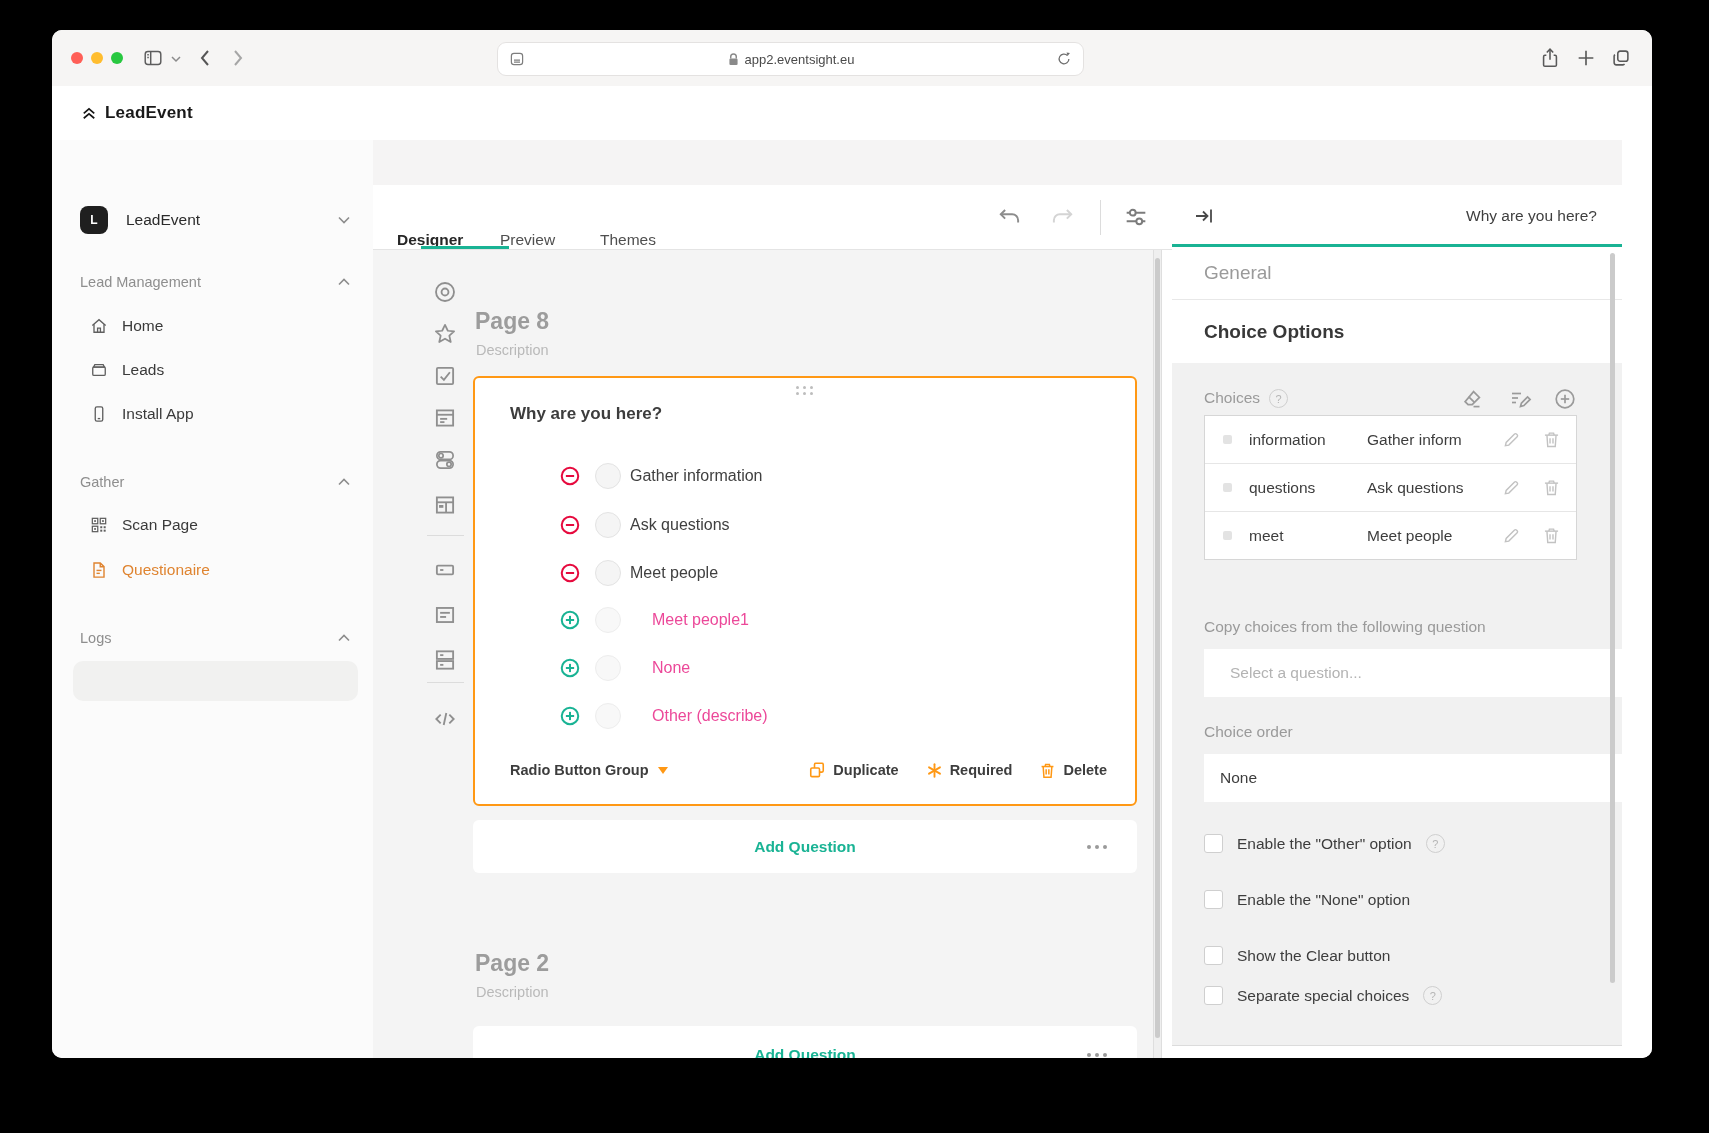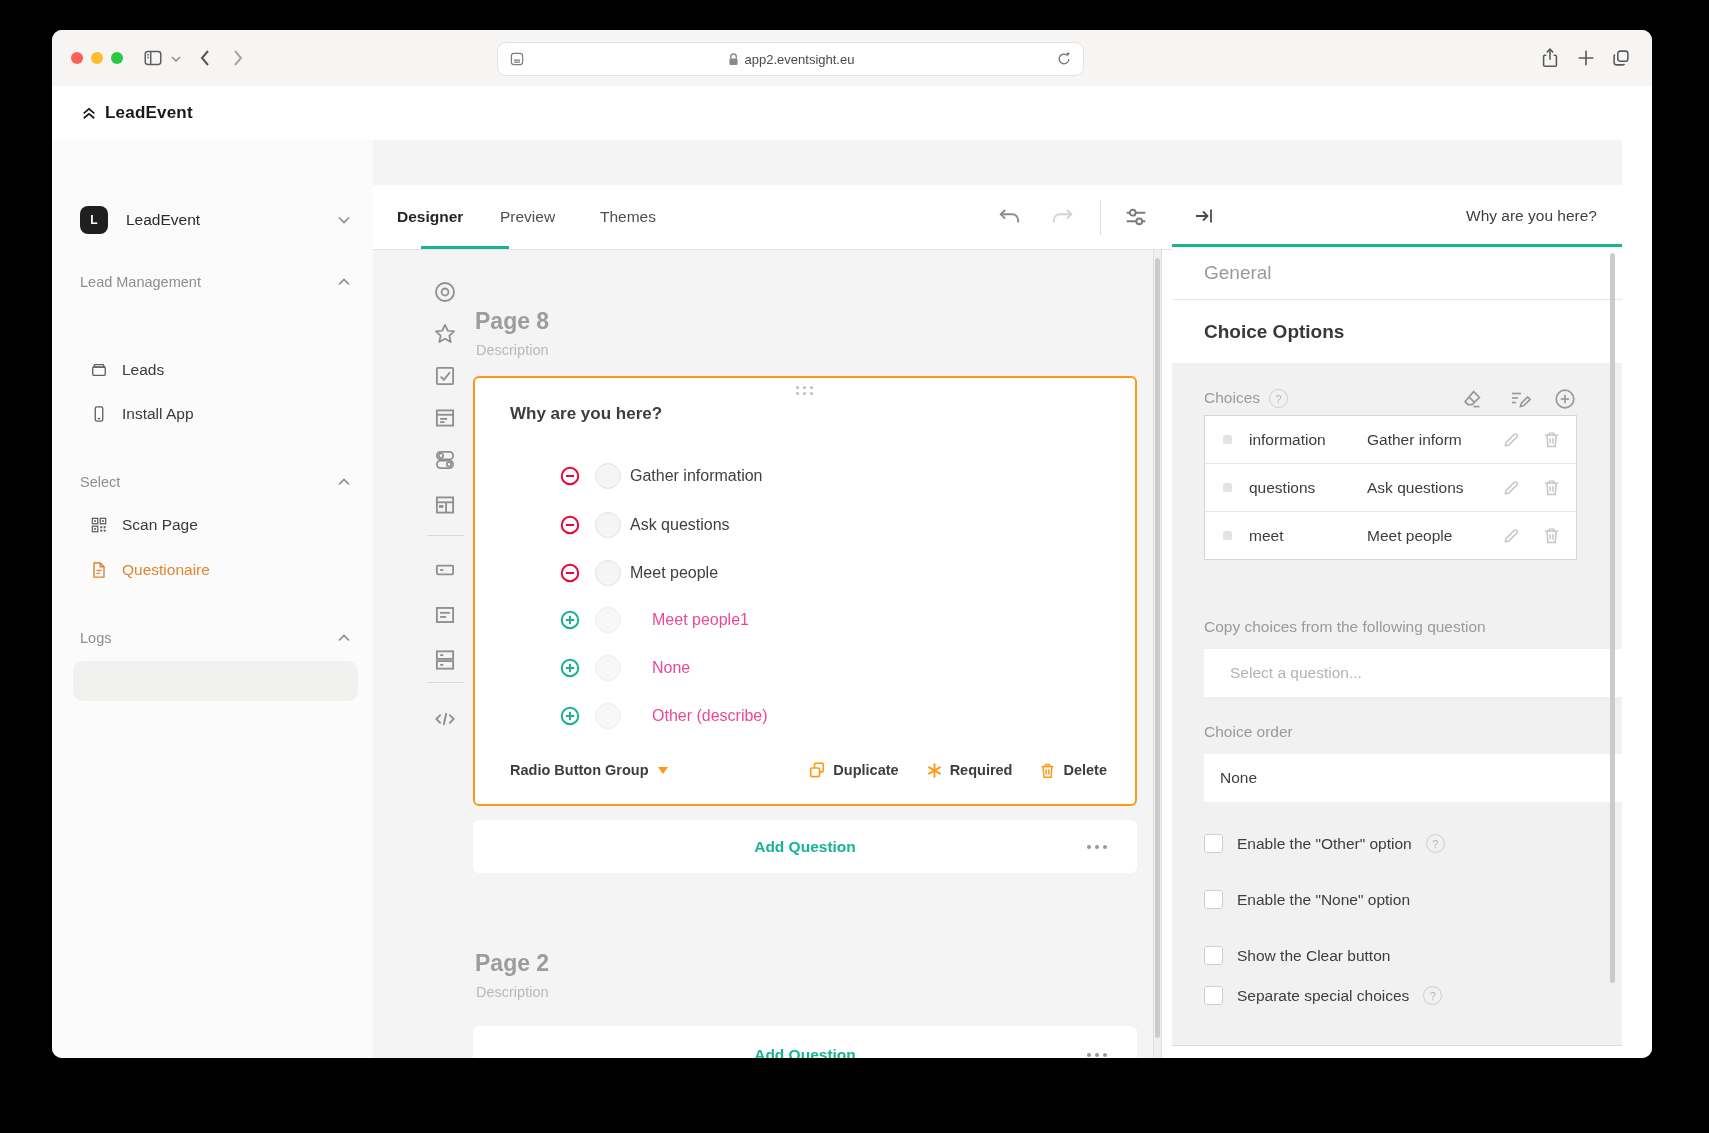--- a/index.html
+++ b/index.html
@@ -24,21 +24,21 @@
   .sechead{position:absolute;left:0;width:321px;height:30px;display:flex;align-items:center;}
   .sechead span{margin-left:28px;font-size:14.5px;color:#8e8e8e;}
   .chev{position:absolute;right:22px;top:50%;transform:translateY(-50%);}
   .sitem{position:absolute;left:0;width:321px;height:38px;display:flex;align-items:center;color:#3a3a3a;font-size:15.5px;cursor:default;}
   .sitem .ic{width:20px;height:20px;margin-left:37px;margin-right:13px;flex:0 0 auto;}
   .activepill{position:absolute;left:21px;top:521px;width:285px;height:40px;background:#f1f1f0;border-radius:10px;}
   .sitem.active{color:#df8430;font-weight:500;}
   
   .topstrip{position:absolute;left:321px;top:110px;width:1279px;height:45px;background:#f5f4f4;}
   .tabbar{position:absolute;left:321px;top:155px;width:799px;height:65px;background:#fff;border-bottom:1px solid #e4e4e4;box-sizing:border-box;}
-  .tab{position:absolute;top:0;height:64px;display:flex;align-items:center;font-size:15.5px;color:#4f4f4f;}
+  .tab{position:absolute;top:0;height:64px;display:flex;align-items:flex-end;font-size:15.5px;color:#4f4f4f;}
   .tab.active{color:#262626;font-weight:700;}
   .underline{position:absolute;left:24px;top:61px;width:88px;height:3px;background:#19b394;}
   .tooldiv{position:absolute;top:15px;width:1px;height:35px;background:#dcdcdc;}
   
   .canvas{position:absolute;left:321px;top:220px;width:789px;height:808px;background:#f4f4f4;}
   .pgtitle{position:absolute;font-size:23px;font-weight:700;color:#9c9c9c;}
   .pgdesc{position:absolute;font-size:14.5px;color:#b9b9b9;}
   .qcard{position:absolute;left:421px;top:346px;width:664px;height:430px;background:#fff;border:2px solid #ff9814;border-radius:6px;box-sizing:border-box;}
   .dots{position:absolute;left:50%;top:8px;transform:translateX(-50%);display:grid;grid-template-columns:repeat(3,4px);grid-gap:3px;}
   .dots i{width:3px;height:3px;border-radius:50%;background:#bdbdbd;}
@@ -176,20 +176,30 @@
           <polyline points="2,2 7,7 12,2" fill="none" stroke="#8d8d8d" stroke-width="1.6"></polyline>
         </svg>
     </div>
 
     <div class="sechead" style="top:127px;">
       <span>Lead Management</span>
       <svg class="chev" width="14" height="9" viewBox="0 0 14 9">
           <polyline points="2,7 7,2 12,7" fill="none" stroke="#8d8d8d" stroke-width="1.6"></polyline>
         </svg>
     </div>
+    <div class="sitem" style="top:167px;">
+      <svg class="ic" viewBox="0 0 24 24">
+          <g fill="none" stroke="#5f5f5f" stroke-width="1.6">
+            <path d="M4 11.5 12 4.5l8 7"></path>
+            <path d="M6 10v9.5h12V10"></path>
+            <path d="M10.3 19.5v-5h3.4v5"></path>
+          </g>
+        </svg>
+      <span>Home</span>
+    </div>
     <div class="sitem" style="top:211px;">
       <svg class="ic" viewBox="0 0 24 24">
           <g fill="none" stroke="#5f5f5f" stroke-width="1.6">
             <path d="M5.5 8.5 7 5.5h10l1.5 3"></path>
             <rect x="4.5" y="8.5" width="15" height="10" rx="1.5"></rect>
             <path d="M4.5 8.5h15"></path>
           </g>
         </svg>
       <span>Leads</span>
     </div>
@@ -197,21 +207,21 @@
       <svg class="ic" viewBox="0 0 24 24">
           <g fill="none" stroke="#5f5f5f" stroke-width="1.6">
             <rect x="7.5" y="3.5" width="9" height="17" rx="2"></rect>
             <line x1="10.5" y1="17.5" x2="13.5" y2="17.5"></line>
           </g>
         </svg>
       <span>Install App</span>
     </div>
 
     <div class="sechead" style="top:327px;">
-      <span>Select</span>
+      <span>Gather</span>
       <svg class="chev" width="14" height="9" viewBox="0 0 14 9">
           <polyline points="2,7 7,2 12,7" fill="none" stroke="#8d8d8d" stroke-width="1.6"></polyline>
         </svg>
     </div>
     <div class="sitem" style="top:366px;">
       <svg class="ic" viewBox="0 0 24 24">
           <g fill="none" stroke="#5f5f5f" stroke-width="1.5">
             <rect x="4" y="4" width="6.5" height="6.5"></rect>
             <rect x="13.5" y="4" width="6.5" height="6.5"></rect>
             <rect x="4" y="13.5" width="6.5" height="6.5"></rect>

